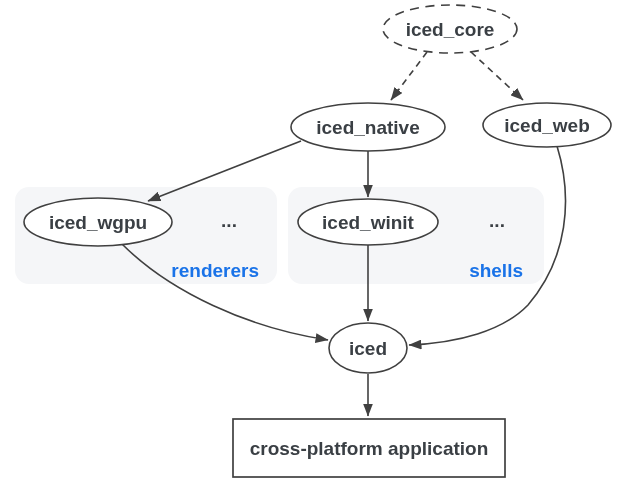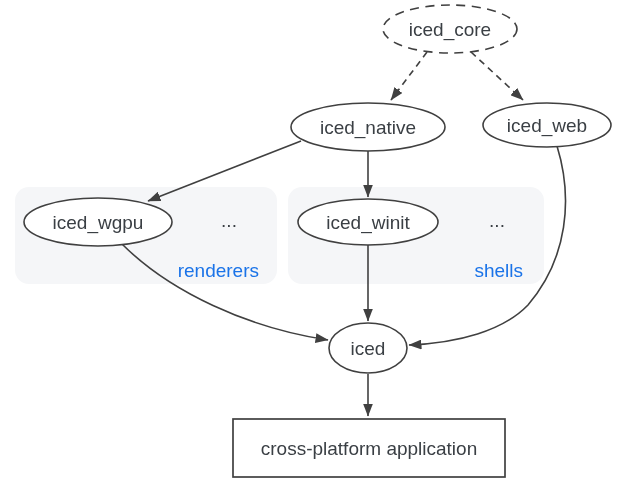--- a/index.html
+++ b/index.html
@@ -6,20 +6,21 @@
     margin: 0;
     padding: 0;
     background: #ffffff;
   }
   .stage {
     position: relative;
     width: 621px;
     height: 483px;
     background: #ffffff;
     overflow: hidden;
+    font-weight: bold;
   }
   svg { display: block; }
   .edge {
     fill: none;
     stroke: #404040;
     stroke-width: 1.6;
   }
   .edge-dashed {
     stroke-dasharray: 6.5 5;
   }

